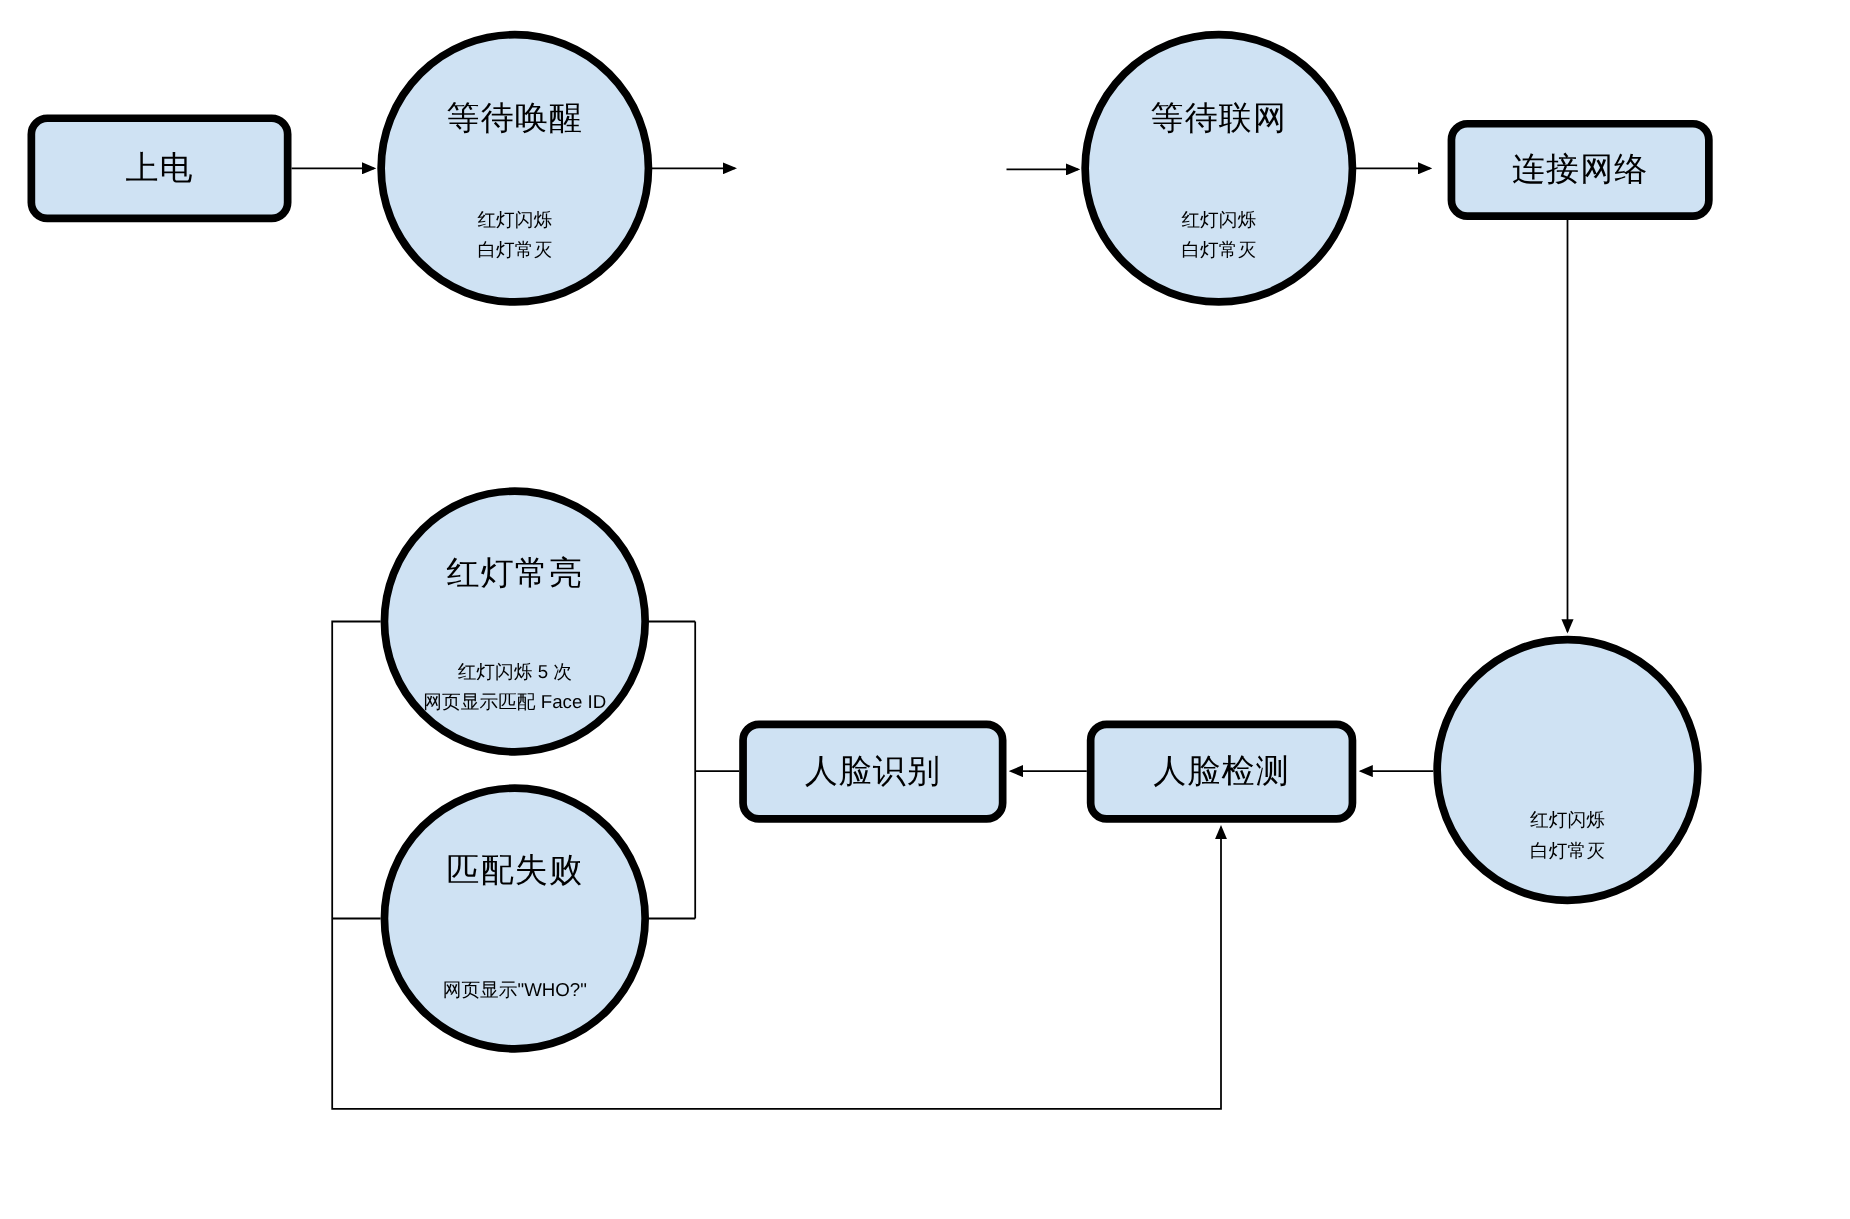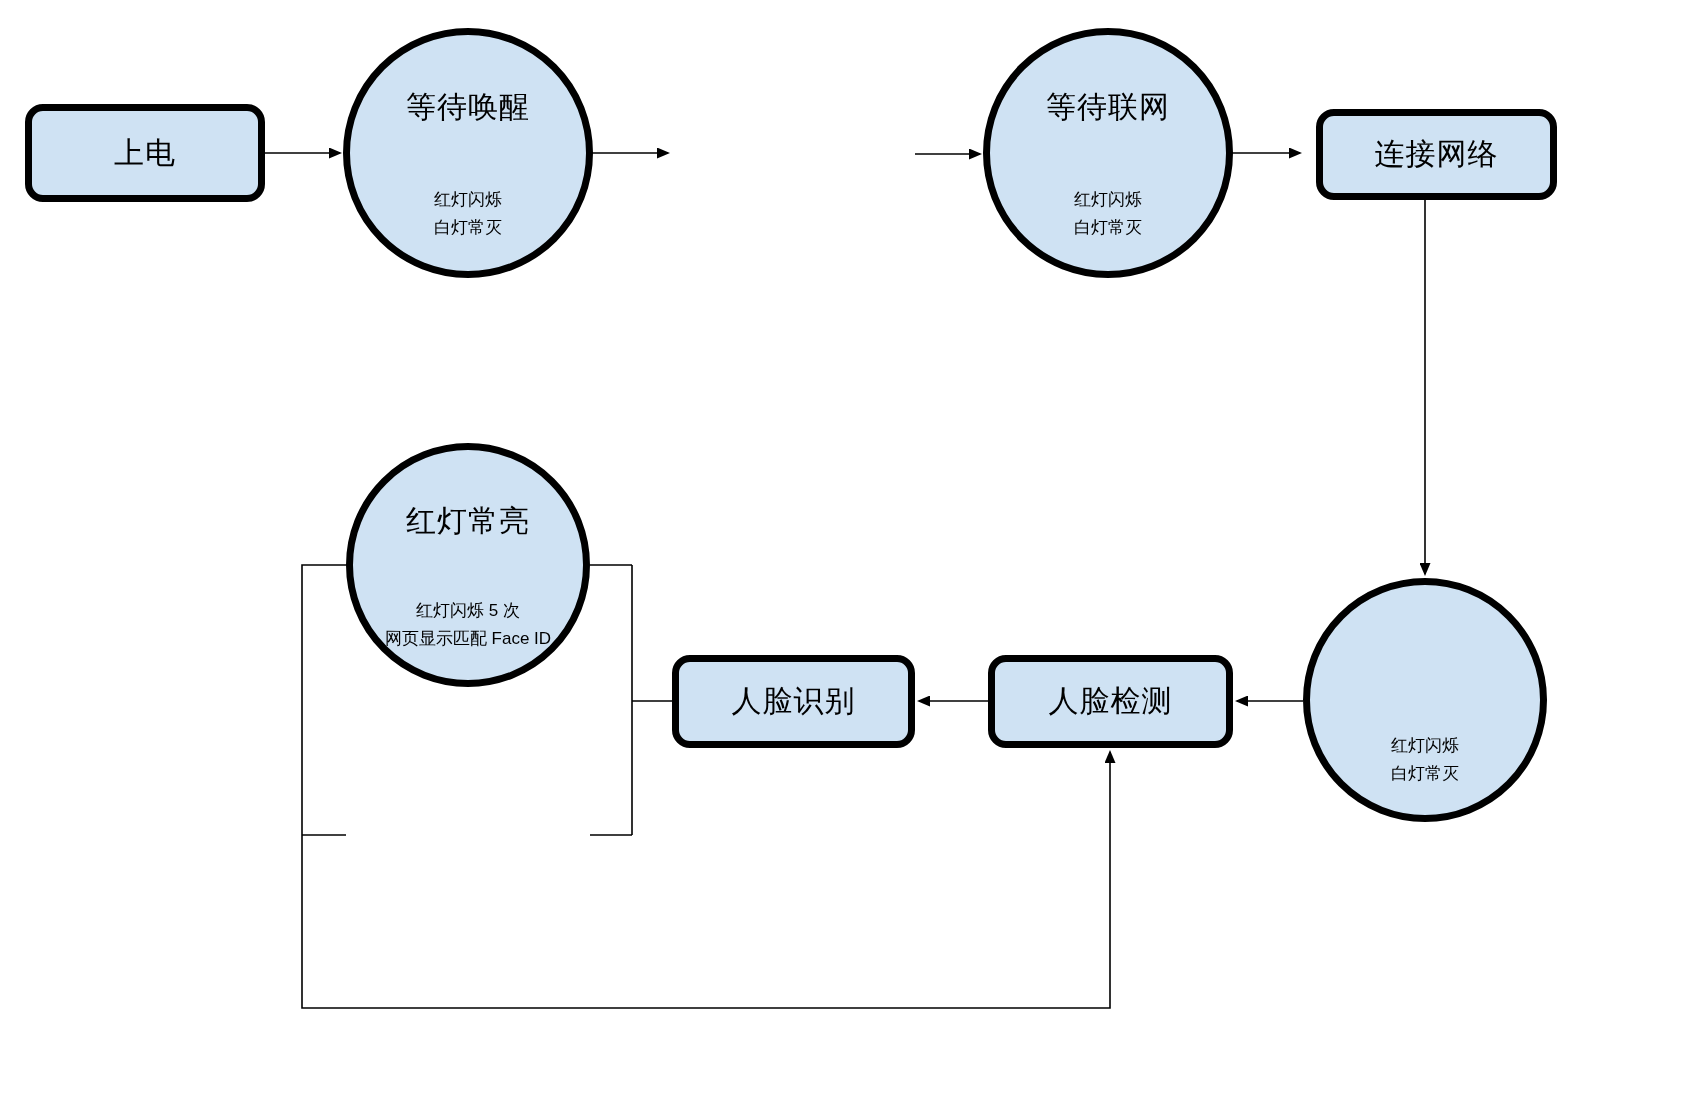--- a/index.html
+++ b/index.html
@@ -140,14 +140,20 @@
   </div>
 
   <div class="node circle" style="left:346px; top:443px; width:244px; height:244px;">
     <span class="title">红灯常亮</span>
     <div class="sub">
       <span>红灯闪烁 5 次</span>
       <span>网页显示匹配 Face ID</span>
     </div>
   </div>
 
+  <div class="node circle" style="left:346px; top:713px; width:244px; height:244px;">
+    <span class="title">匹配失败</span>
+    <div class="sub sub-low">
+      <span>网页显示"WHO?"</span>
+    </div>
+  </div>
 
 </div>
 
 </body></html>

